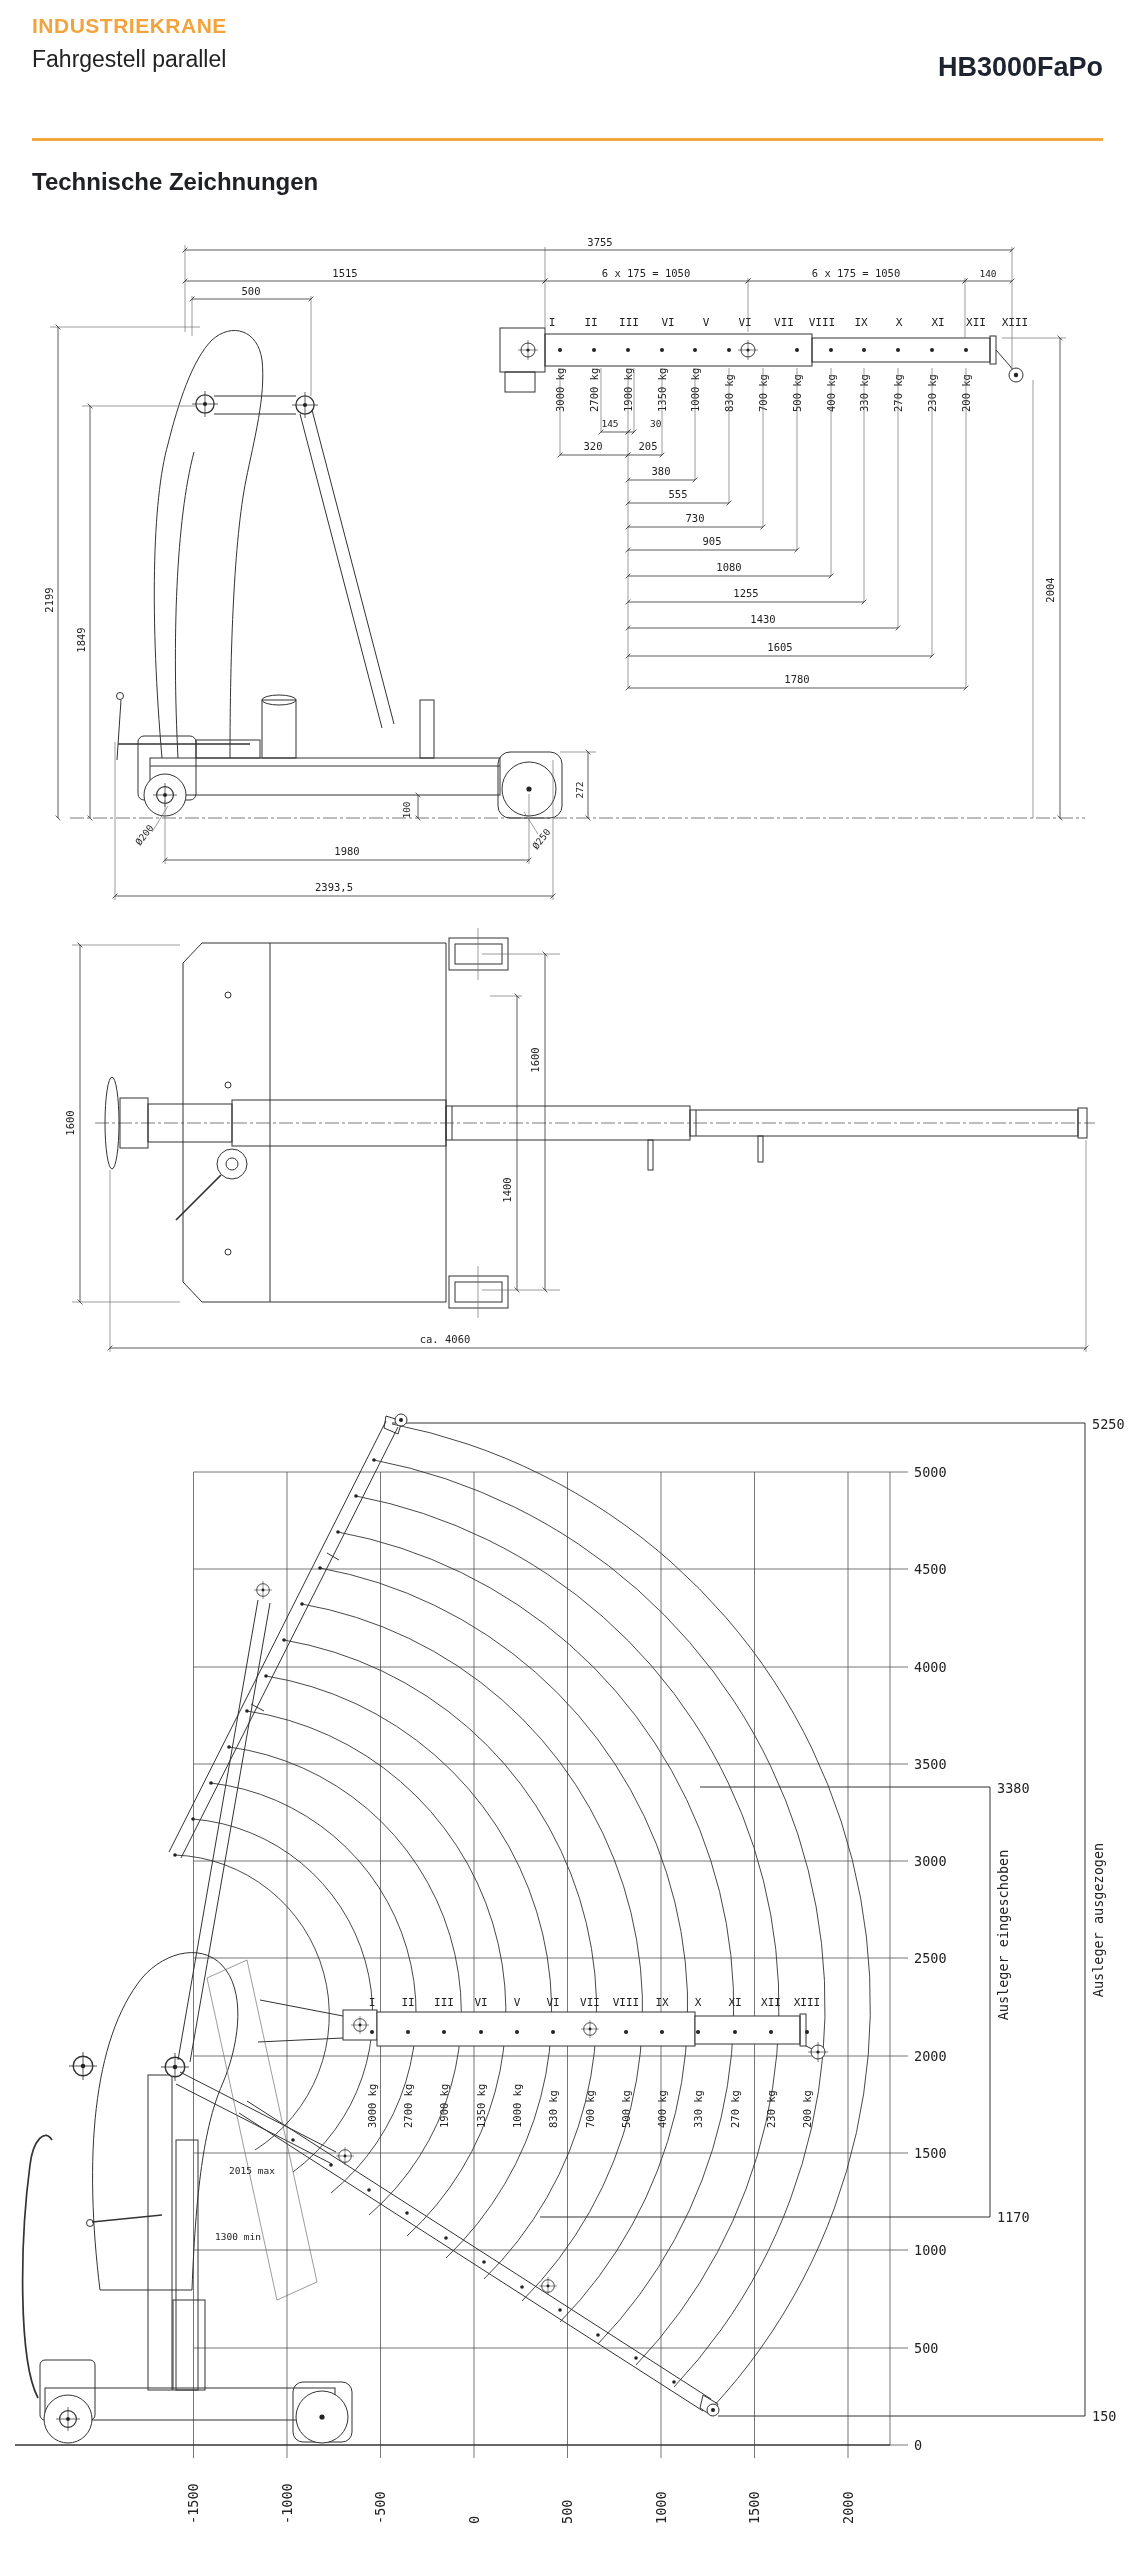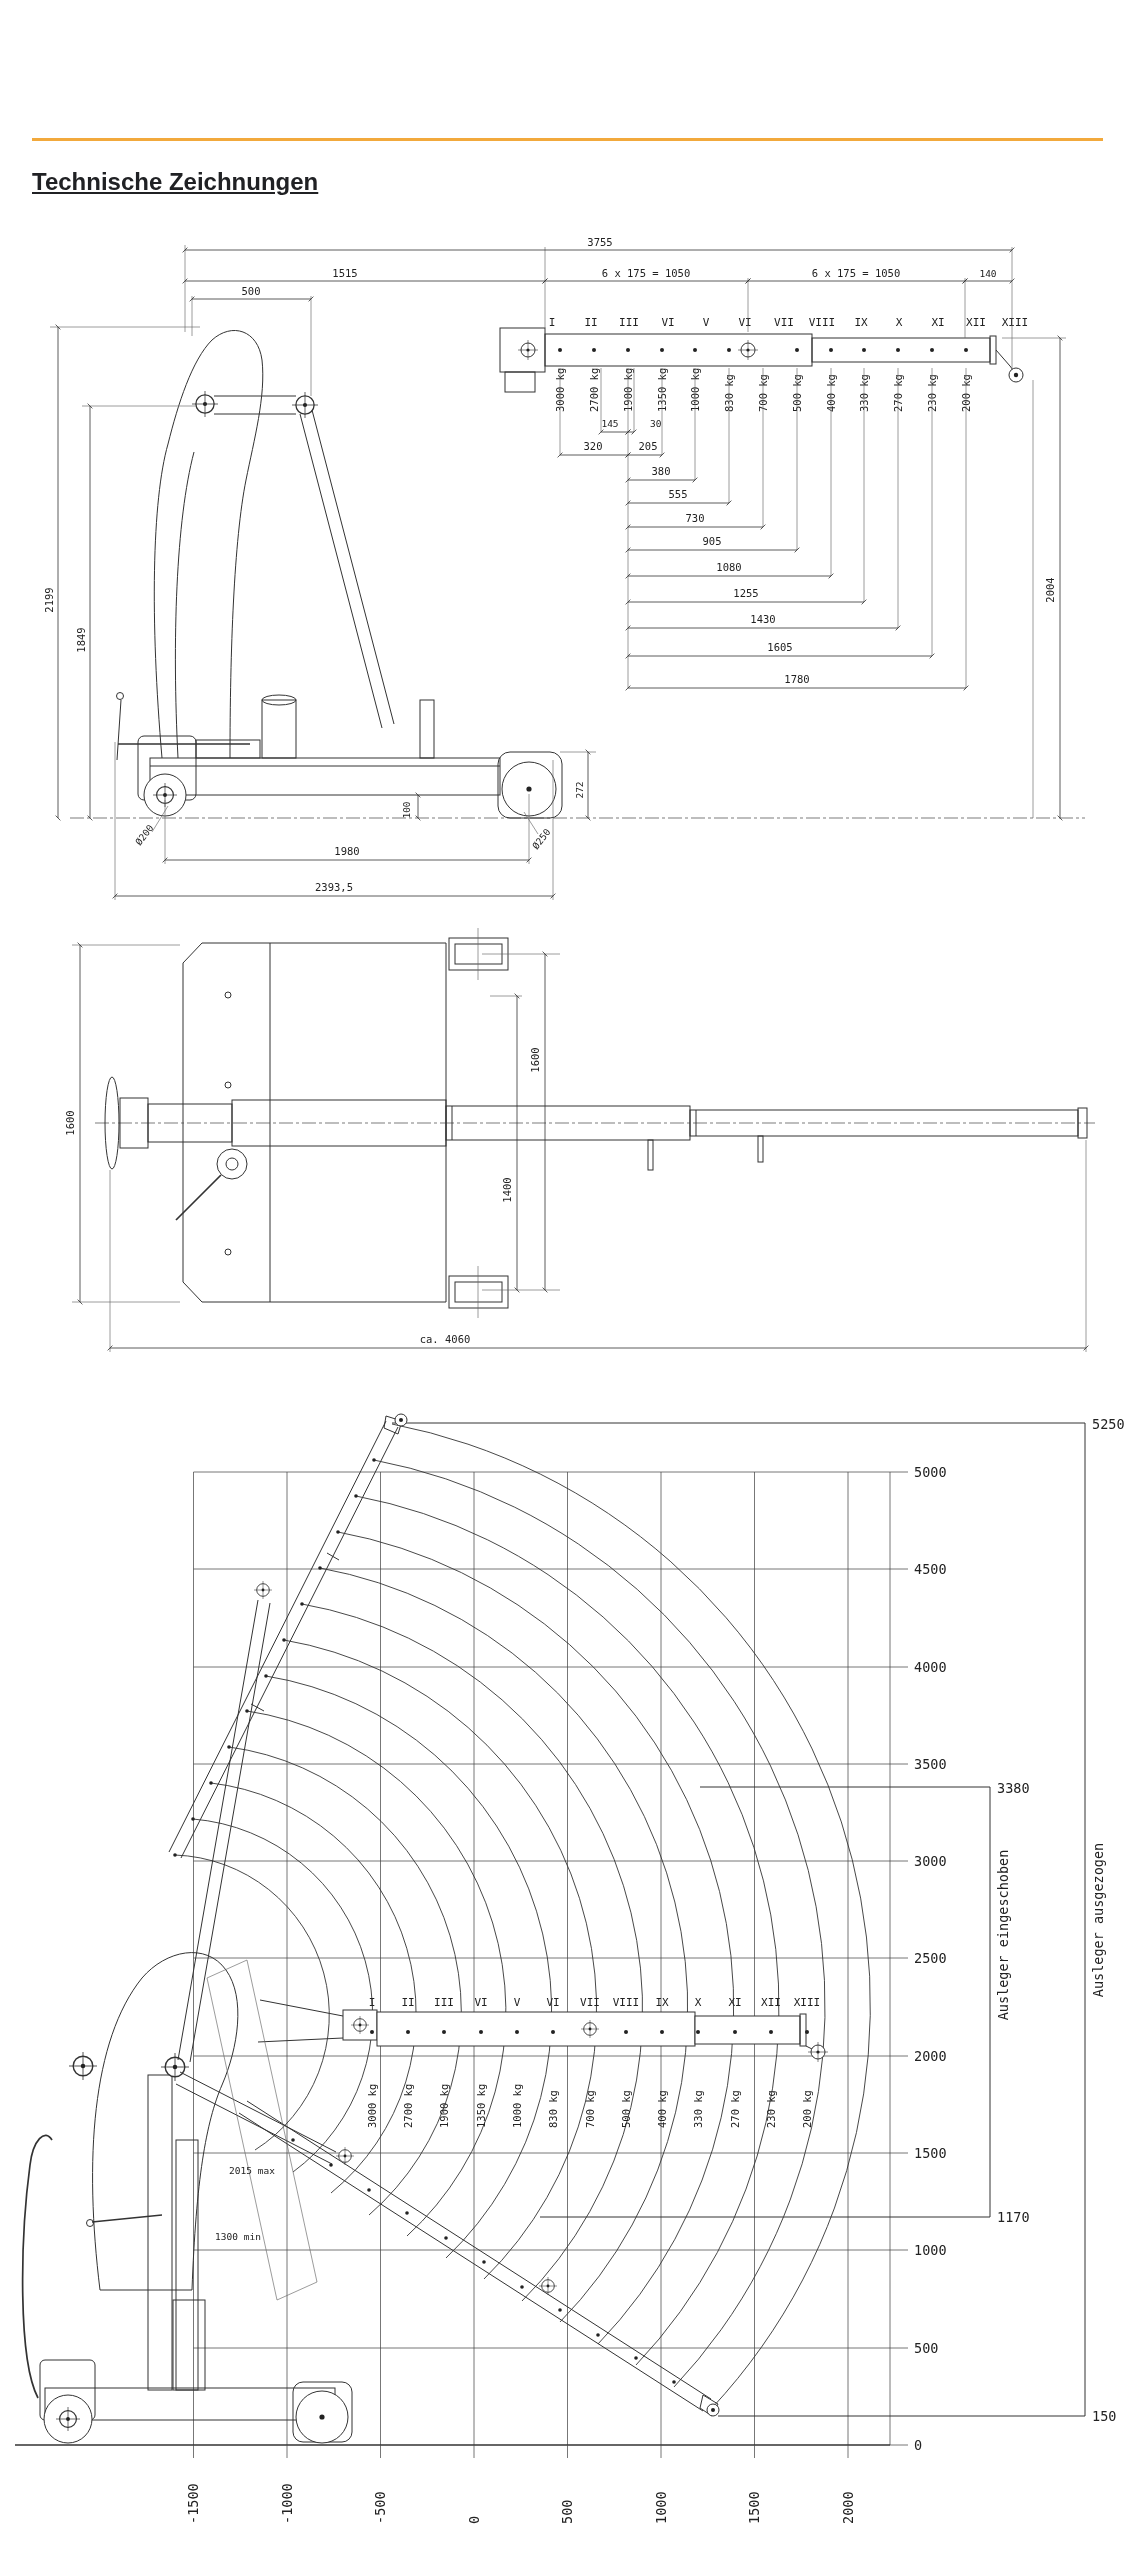--- a/index.html
+++ b/index.html
@@ -3,41 +3,46 @@
 <meta charset="utf-8">
 <style>
   html,body{margin:0;padding:0;background:#fff;}
   .page{position:relative;width:1135px;height:2550px;background:#fff;overflow:hidden;
         font-family:"Liberation Sans",sans-serif;}
   .hdr{position:absolute;left:32px;top:14px;right:32px;}
   .brand{font-size:21px;font-weight:bold;letter-spacing:.5px;color:#F2A33C;}
   .sub{font-size:23px;color:#222;margin-top:8px;}
   .model{position:absolute;right:0;top:38px;font-size:27px;font-weight:bold;color:#1d2430;}
   .rule{position:absolute;left:32px;right:32px;top:138px;height:3px;background:#F2A93C;}
-  .sect{position:absolute;left:32px;top:168px;font-size:24px;font-weight:bold;color:#202124;text-decoration:underline;}
+  .sect{position:absolute;left:32px;top:168px;font-size:24px;font-weight:bold;color:#202124;}
   svg{position:absolute;left:0;top:230px;}
   svg text{fill:#222;font-family:"DejaVu Sans Mono",monospace;font-size:10.5px;}
   text.ts{font-size:9.5px;}
   text.tm{font-size:13.5px;}
   text.tn{font-size:11px;}
   .ln{stroke:#333;stroke-width:1;fill:none;}
   .thk{stroke:#333;stroke-width:1.7;fill:none;}
   .ext{stroke:#666;stroke-width:.65;fill:none;}
   .dim{stroke:#333;stroke-width:.8;fill:none;marker-start:url(#tk);marker-end:url(#tk);}
   .grid{stroke:#4a4a4a;stroke-width:.75;fill:none;}
   .arc{stroke:#333;stroke-width:.9;fill:none;}
   .cdl{stroke:#444;stroke-width:.7;stroke-dasharray:14 3 3 3;fill:none;}
   .fdot{fill:#222;stroke:none;}
   .wh{fill:#fff;}
 </style>
 </head>
 <body>
 
 <div class="page">
 
+  <div class="hdr">
+    <div class="brand">INDUSTRIEKRANE</div>
+    <div class="sub">Fahrgestell parallel</div>
+    <div class="model">HB3000FaPo</div>
+  </div>
   <div class="rule"></div>
   <div class="sect">Technische Zeichnungen</div>
 
   <svg width="1135" height="2320" viewBox="0 230 1135 2320">
     <defs>
       <marker id="tk" markerWidth="9" markerHeight="9" refX="4.5" refY="4.5" orient="auto">
         <path d="M1.5,7.5 L7.5,1.5" stroke="#333" stroke-width="1" fill="none"></path>
       </marker>
       <g id="ph">
         <circle r="7" fill="#fff" stroke="#333" stroke-width="1"></circle>

